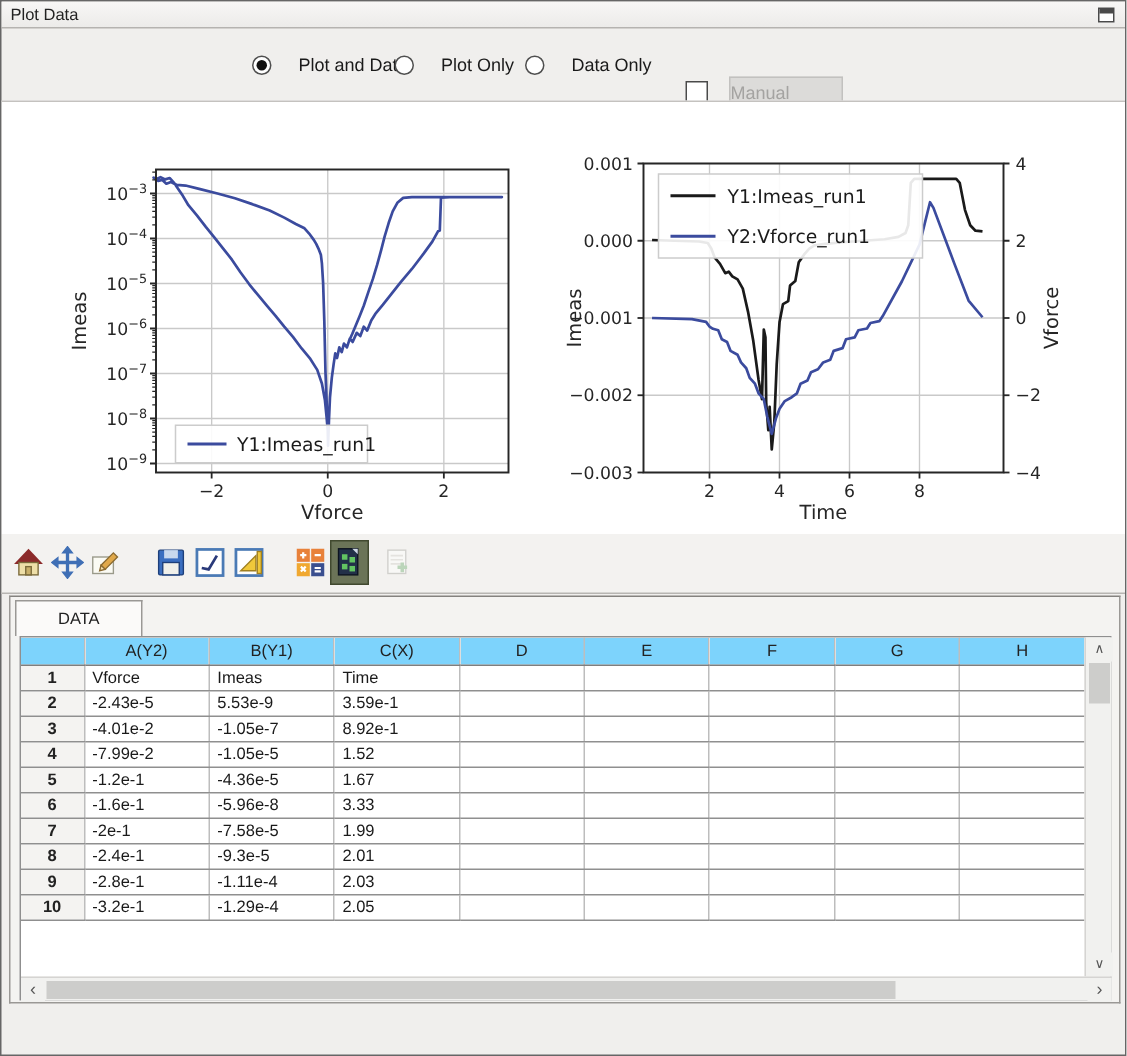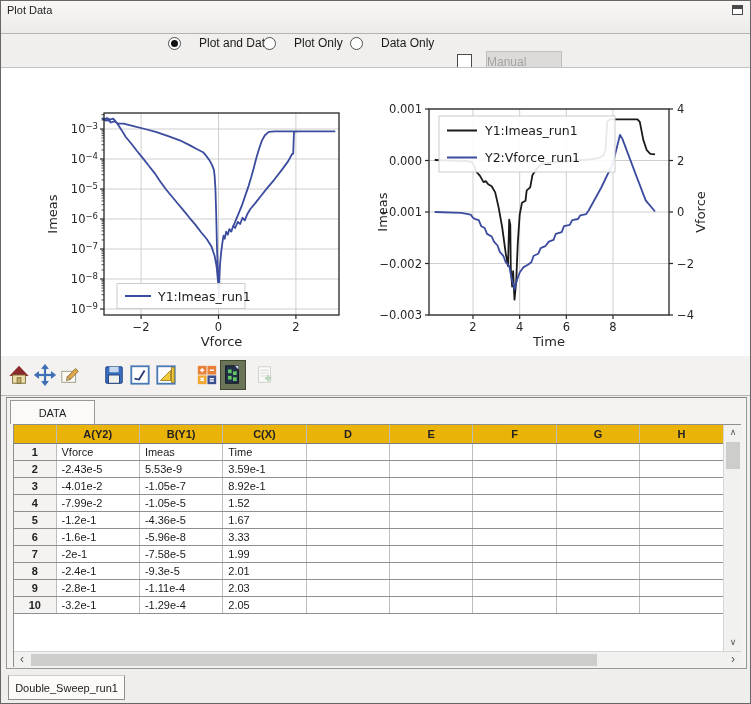--- a/index.html
+++ b/index.html
@@ -3,21 +3,21 @@
 <meta charset="utf-8">
 <style>
   html,body{margin:0;padding:0;background:#d8d6d3;}
   *{box-sizing:border-box;}
   .window{
     position:relative;width:751px;height:704px;margin:0 auto;
     background:#f0efed;border:1px solid #666;overflow:hidden;
     font-family:"Liberation Sans","DejaVu Sans",sans-serif;color:#1a1a1a;
   }
   
-  .titlebar{position:absolute;left:0;top:0;right:0;height:33px;
+  .titlebar{position:absolute;left:0;top:0;right:0;height:18px;
     background:linear-gradient(#f8f7f6,#ecebe9);border-bottom:1px solid #b5b3b0;}
   .titlebar .title{position:absolute;left:6px;top:3px;font-size:11px;color:#222;}
   .win-glyph{position:absolute;right:7px;top:4px;width:11px;height:10px;
     border:1px solid #4a4a4a;background:#fff;}
   .win-glyph::before{content:"";position:absolute;left:0;top:0;right:0;height:3px;background:#4a4a4a;}
   
   .controls{position:absolute;left:0;top:19px;right:0;height:47px;}
   .radio-item{position:absolute;top:16px;display:flex;align-items:flex-end;gap:18px;
     font-size:12px;cursor:default;}
   .radio-circle{width:13px;height:13px;border:1px solid #4f4f4f;border-radius:50%;background:#fff;flex:0 0 auto;}
@@ -41,21 +41,21 @@
     background:#f4f3f1;border:1px solid #9a9895;border-top-color:#84827f;}
   .data-tab{position:absolute;left:3px;top:2px;width:85px;height:24px;
     background:#fbfaf9;border:1px solid #9a9895;border-bottom:none;
     font-size:11px;display:flex;align-items:center;justify-content:center;color:#222;text-align:center;}
   .table-area{position:absolute;left:6px;top:26px;width:728px;height:243px;background:#fff;border:1px solid #8f8f8f;}
   .grid-viewport{position:absolute;left:0;top:0;width:709px;height:226px;overflow:hidden;}
   table.grid{border-collapse:collapse;table-layout:fixed;width:709px;
     font-family:"Liberation Sans","DejaVu Sans",sans-serif;font-size:11px;}
   table.grid th,table.grid td{border-right:1px solid #bdbdbd;border-bottom:1px solid #8f8f8f;
     overflow:hidden;white-space:nowrap;padding:0;}
-  table.grid thead th{height:18px;background:#eab308;font-weight:bold;color:#222;border-bottom:1px solid #7e7e7e;text-align:center;}
+  table.grid thead th{height:18px;background:#7dd3fc;font-weight:normal;color:#222;border-bottom:1px solid #7e7e7e;text-align:center;}
   table.grid tbody th{height:17px;background:#f4f3f1;font-weight:bold;color:#222;text-align:center;}
   table.grid td{height:17px;background:#fff;padding-left:5px;text-align:left;color:#1a1a1a;}
   
   .vscroll{position:absolute;left:709px;top:0;width:18px;height:226px;background:#f1f1ef;border-left:1px solid #d5d4d2;}
   .hscroll{position:absolute;left:0;top:226px;width:727px;height:16px;background:#f1f1ef;border-top:1px solid #d5d4d2;}
   .sb-btn{position:absolute;color:#555;text-align:center;background:#f1f1ef;font-size:9px;}
   .vscroll .sb-btn{width:18px;height:16px;line-height:15px;}
   .hscroll .sb-btn{width:16px;height:16px;line-height:14px;font-size:12px;}
   .sb-thumb{position:absolute;background:#cdcdcb;}
   .v-thumb{left:2px;top:17px;width:14px;height:27px;}
@@ -464,17 +464,14 @@
         <span class="sb-btn" style="left:0;bottom:0">∨</span>
       </div>
       <div class="hscroll">
         <span class="sb-btn" style="left:0;top:0">‹</span>
         <span class="sb-thumb h-thumb"></span>
         <span class="sb-btn" style="right:0;top:0">›</span>
       </div>
     </div>
   </div>
 
-  <div class="sheet-tabbar">
-    <div class="sheet-tab">Double_Sweep_run1</div>
-  </div>
 
 </div>
 
 </body></html>

